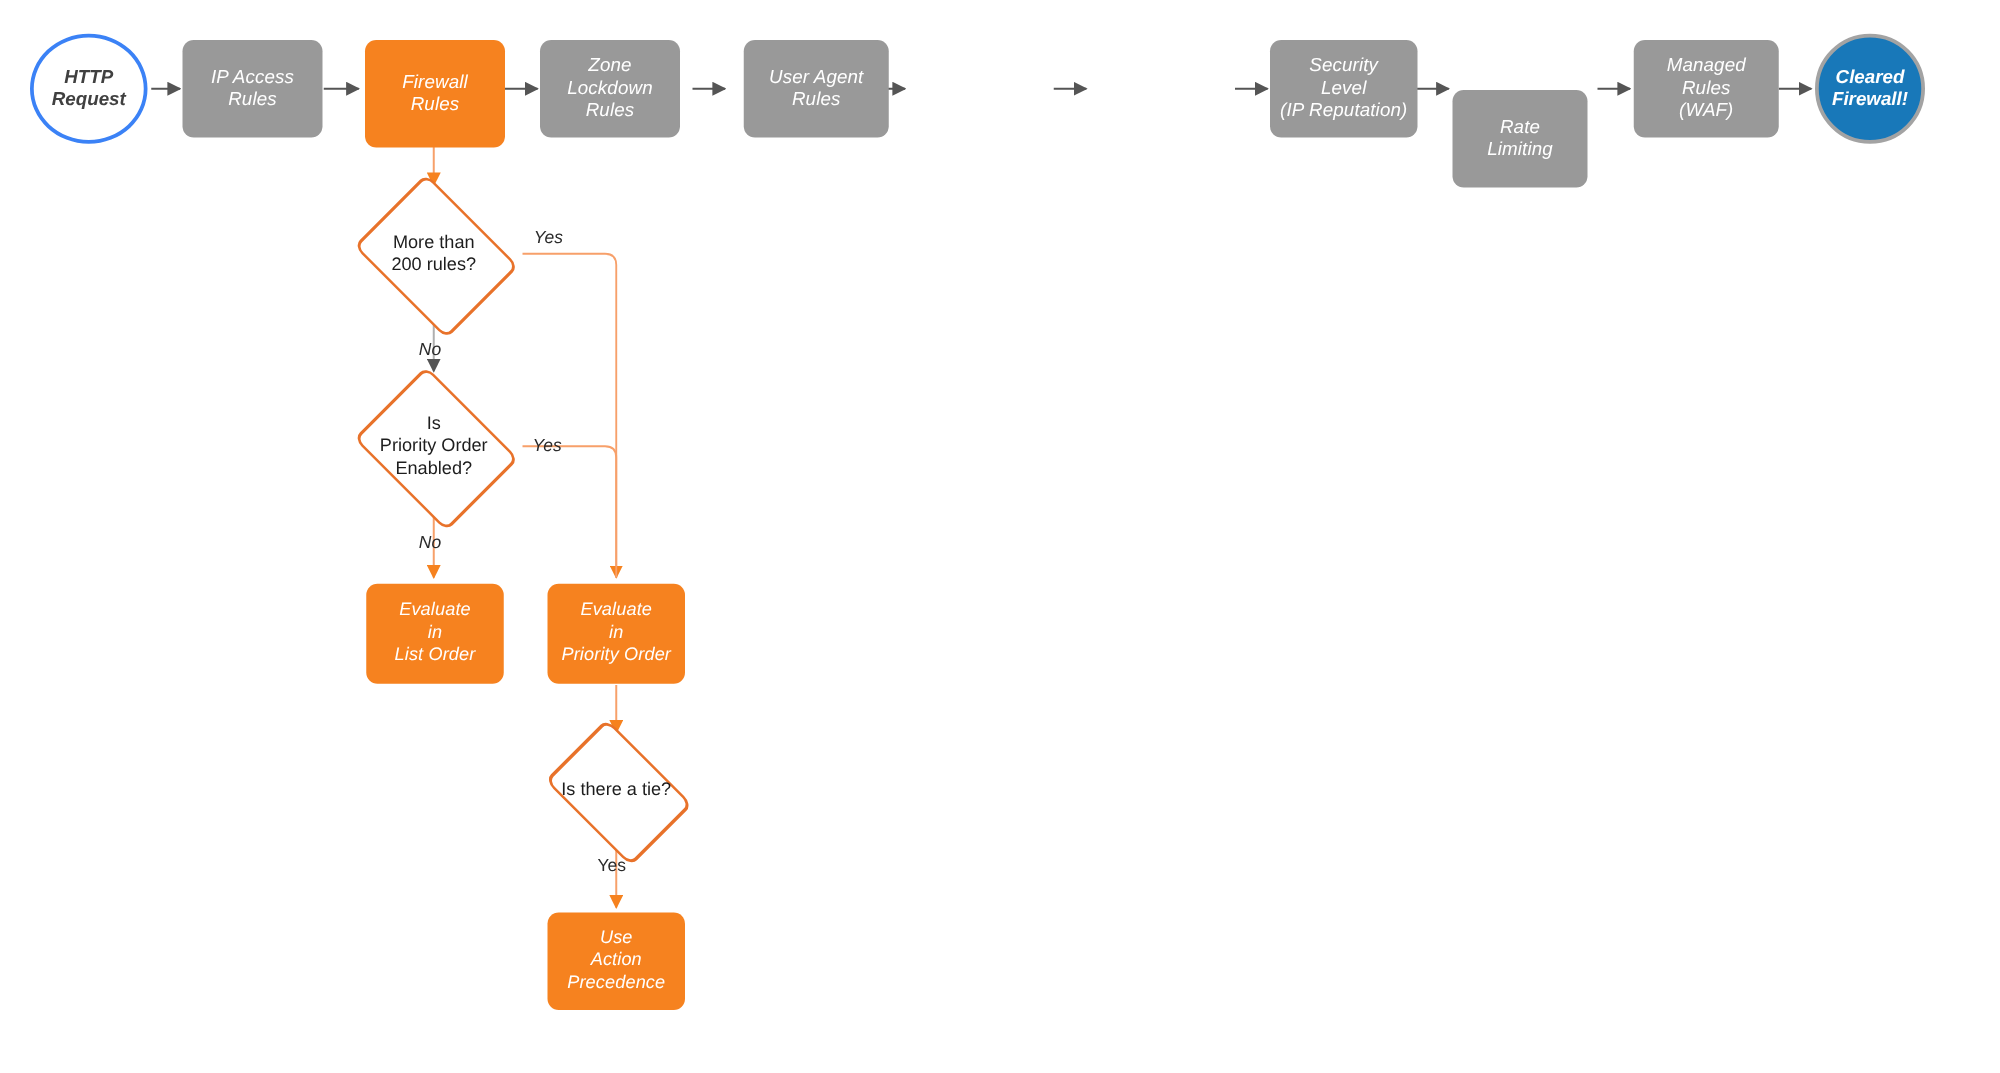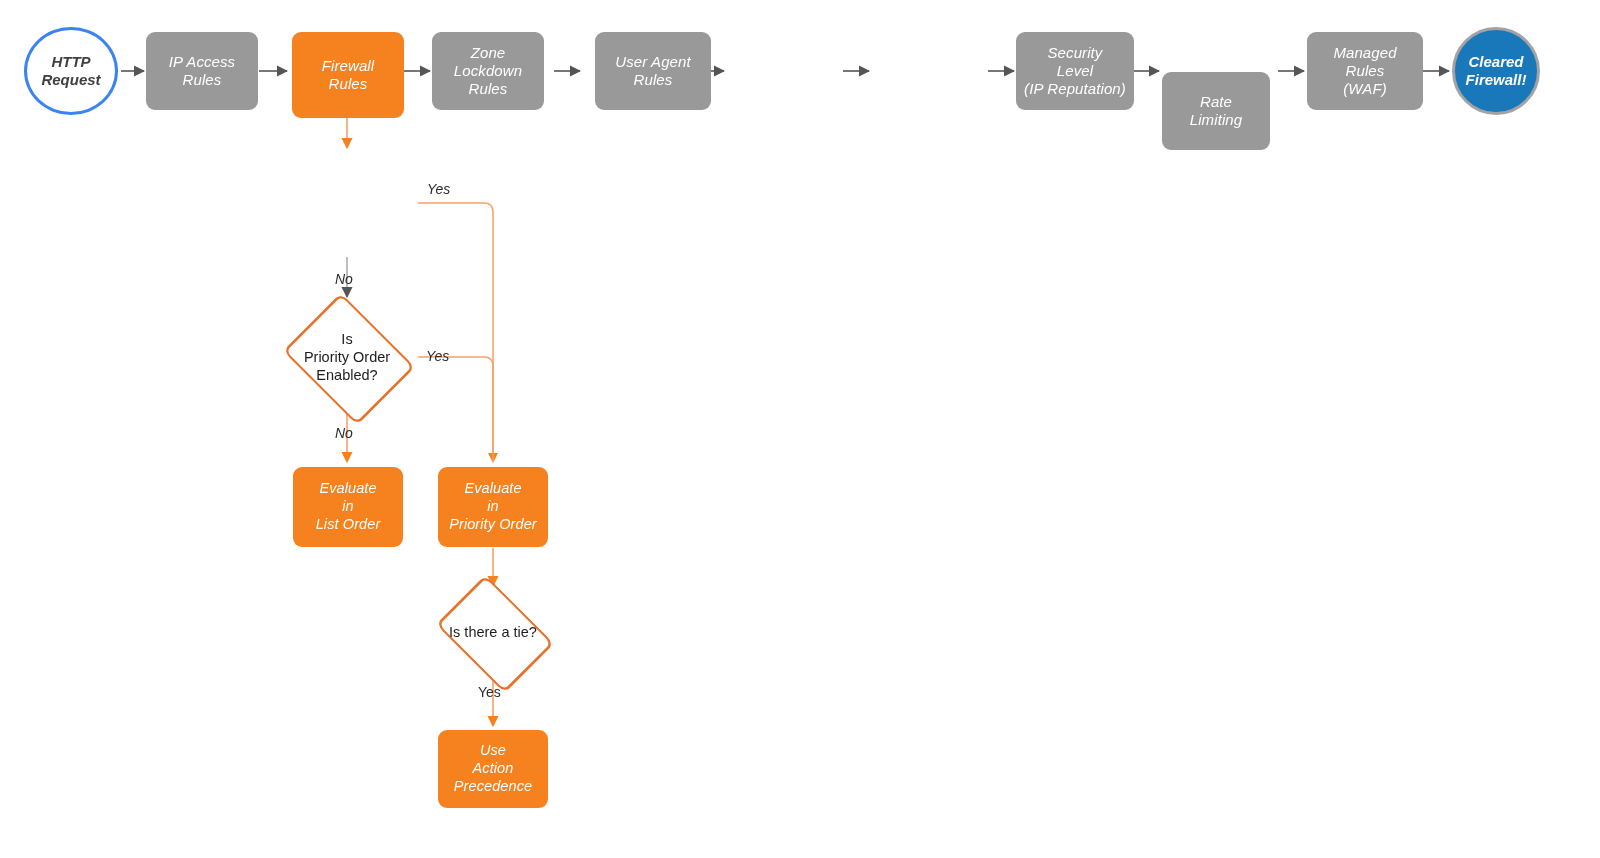--- a/index.html
+++ b/index.html
@@ -196,20 +196,25 @@
   <div class="node box gray" style="left:1307px; top:32px; width:116px; height:78px;">
     <span style="white-space:pre-line;text-align:center;">Managed
 Rules
 (WAF)</span>
   </div>
 
   <div class="node circle end" style="left:1452px; top:27px; width:88px; height:88px;">
     <span style="padding:0 6px;">Cleared Firewall!</span>
   </div>
 
+  <div class="node diamond" style="left:277px; top:148px; width:140px; height:110px;">
+    <div class="dshape" style="width:78px; height:78px; margin-left:-39px; margin-top:-39px; transform:rotate(45deg) scale(1.28,1.00);"></div>
+    <span class="dlabel">More than
+200 rules?</span>
+  </div>
 
   <div class="node diamond" style="left:277px; top:302px; width:140px; height:110px;">
     <div class="dshape" style="width:78px; height:78px; margin-left:-39px; margin-top:-39px; transform:rotate(45deg) scale(1.28,1.00);"></div>
     <span class="dlabel">Is
 Priority Order
 Enabled?</span>
   </div>
 
   <div class="node diamond" style="left:428px; top:586px; width:130px; height:92px;">
     <div class="dshape" style="width:66px; height:66px; margin-left:-33px; margin-top:-33px; transform:rotate(45deg) scale(1.39,1.00);"></div>

